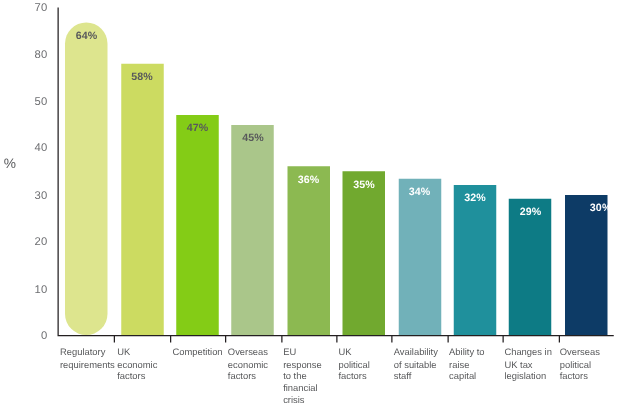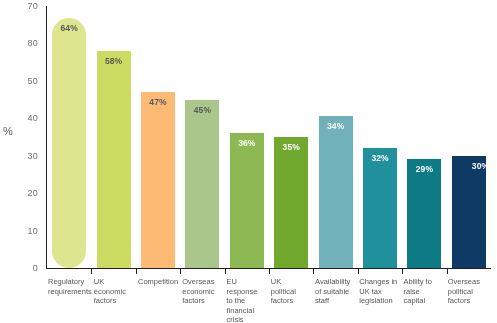--- a/index.html
+++ b/index.html
@@ -64,41 +64,41 @@
           <div class="bar" style="height: 250px; background: rgb(221, 229, 142); border-radius: 17px;">
             <div class="bar-value" style="color: rgb(88, 89, 91);">64%</div>
           </div>
         </div>
         <div class="bar-slot">
           <div class="bar" style="height: 217.086px; background: rgb(204, 219, 97);">
             <div class="bar-value" style="color: rgb(88, 89, 91);">58%</div>
           </div>
         </div>
         <div class="bar-slot">
-          <div class="bar" style="height: 175.914px; background: #fdba74;">
+          <div class="bar" style="height: 175.914px; background: #84cc16;">
             <div class="bar-value" style="color: rgb(88, 89, 91);">47%</div>
           </div>
         </div>
         <div class="bar-slot">
           <div class="bar" style="height: 168.429px; background: rgb(170, 198, 138);">
             <div class="bar-value" style="color: rgb(88, 89, 91);">45%</div>
           </div>
         </div>
         <div class="bar-slot">
           <div class="bar" style="height: 134.743px; background: rgb(140, 185, 81);">
             <div class="bar-value" style="color: rgb(255, 255, 255);">36%</div>
           </div>
         </div>
         <div class="bar-slot">
           <div class="bar" style="height: 131px; background: rgb(113, 169, 47);">
             <div class="bar-value" style="color: rgb(255, 255, 255);">35%</div>
           </div>
         </div>
         <div class="bar-slot">
-          <div class="bar" style="height: 152px; background: rgb(113, 177, 185);">
+          <div class="bar" style="height: 125px; background: rgb(113, 177, 185);">
             <div class="bar-value" style="color: rgb(255, 255, 255);">34%</div>
           </div>
         </div>
         <div class="bar-slot">
           <div class="bar" style="height: 119.771px; background: rgb(31, 144, 156);">
             <div class="bar-value" style="color: rgb(255, 255, 255);">32%</div>
           </div>
         </div>
         <div class="bar-slot">
           <div class="bar" style="height: 108.543px; background: rgb(13, 123, 133);">
@@ -153,27 +153,27 @@
         <div>UK</div>
         <div>political</div>
         <div>factors</div>
       </div>
       <div class="cat-label">
         <div>Availability</div>
         <div>of suitable</div>
         <div>staff</div>
       </div>
       <div class="cat-label">
+        <div>Ability to raise</div>
+        <div>capital</div>
+      </div>
+      <div class="cat-label">
         <div>Changes in</div>
         <div>UK tax</div>
         <div>legislation</div>
-      </div>
-      <div class="cat-label">
-        <div>Ability to raise</div>
-        <div>capital</div>
       </div>
       <div class="cat-label">
         <div>Overseas</div>
         <div>political</div>
         <div>factors</div>
       </div>
     </div>
 
 </div>
 

